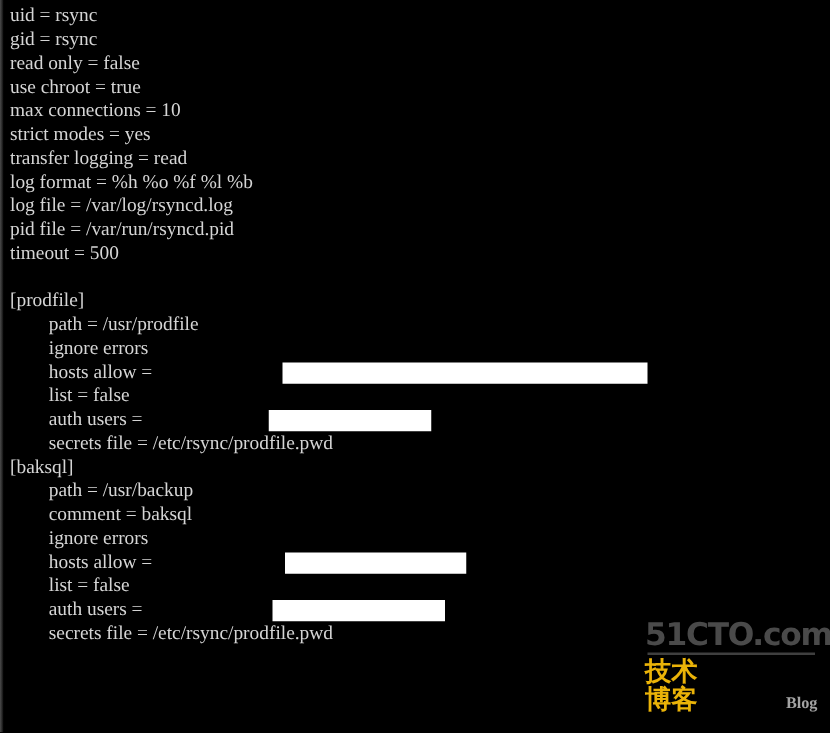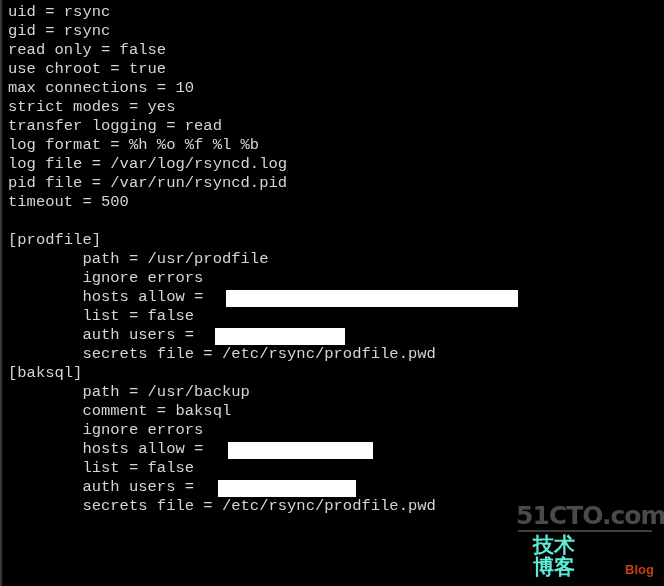--- a/index.html
+++ b/index.html
@@ -32,38 +32,39 @@
     width: 656px;
   }
   .line {
     height: 19px;
     line-height: 19px;
     font-size: 15.5px;
     letter-spacing: 0px;
     color: #d5d5d5;
     white-space: pre;
     position: relative;
+    font-family: Liberation Serif, serif;
   }
   .line.blank {
     color: transparent;
   }
   
   .redaction {
     position: absolute;
     background: #ffffff;
     top: 2px;
     height: 17px;
   }
   
   #watermark {
     position: absolute;
     right: 10px;
-    bottom: 8px;
+    bottom: 16px;
     width: 138px;
-    text-align: right;
+    text-align: left;
     user-select: none;
     pointer-events: none;
   }
   #watermark .wm-top {
     font-family: "DejaVu Sans", sans-serif;
     font-weight: bold;
     font-size: 25px;
     line-height: 27px;
     color: #4a4a4a;
     letter-spacing: -1px;
@@ -77,28 +78,28 @@
     display: flex;
     align-items: flex-end;
     justify-content: center;
     gap: 6px;
   }
   #watermark .wm-cn {
     font-family: "DejaVu Sans", sans-serif;
     font-weight: bold;
     font-size: 21px;
     line-height: 22px;
-    color: #5eead4;
+    color: #eab308;
   }
   #watermark .wm-blog {
-    font-family: Liberation Sans, sans-serif;
+    font-family: Liberation Serif, serif;
     font-weight: bold;
     font-size: 13px;
     line-height: 16px;
-    color: #c2410c;
+    color: #a3a3a3;
     margin-left: 44px;
   }
 </style>
 </head>
 <body>
 
 <div id="terminal">
 
   <div id="left-edge"></div>
 

